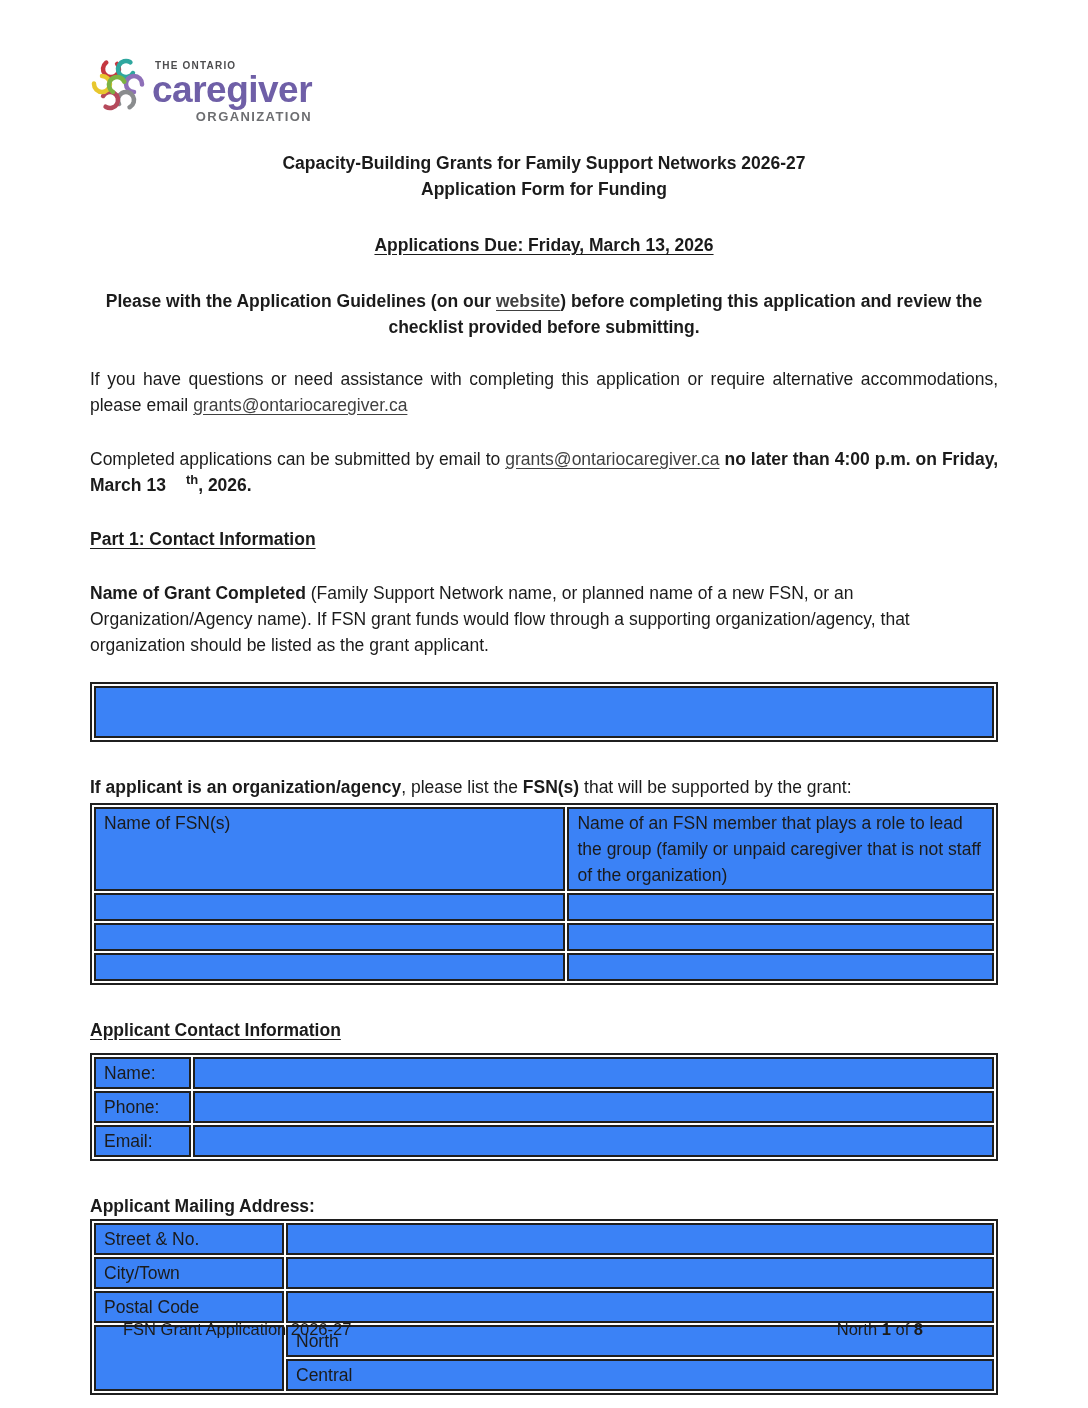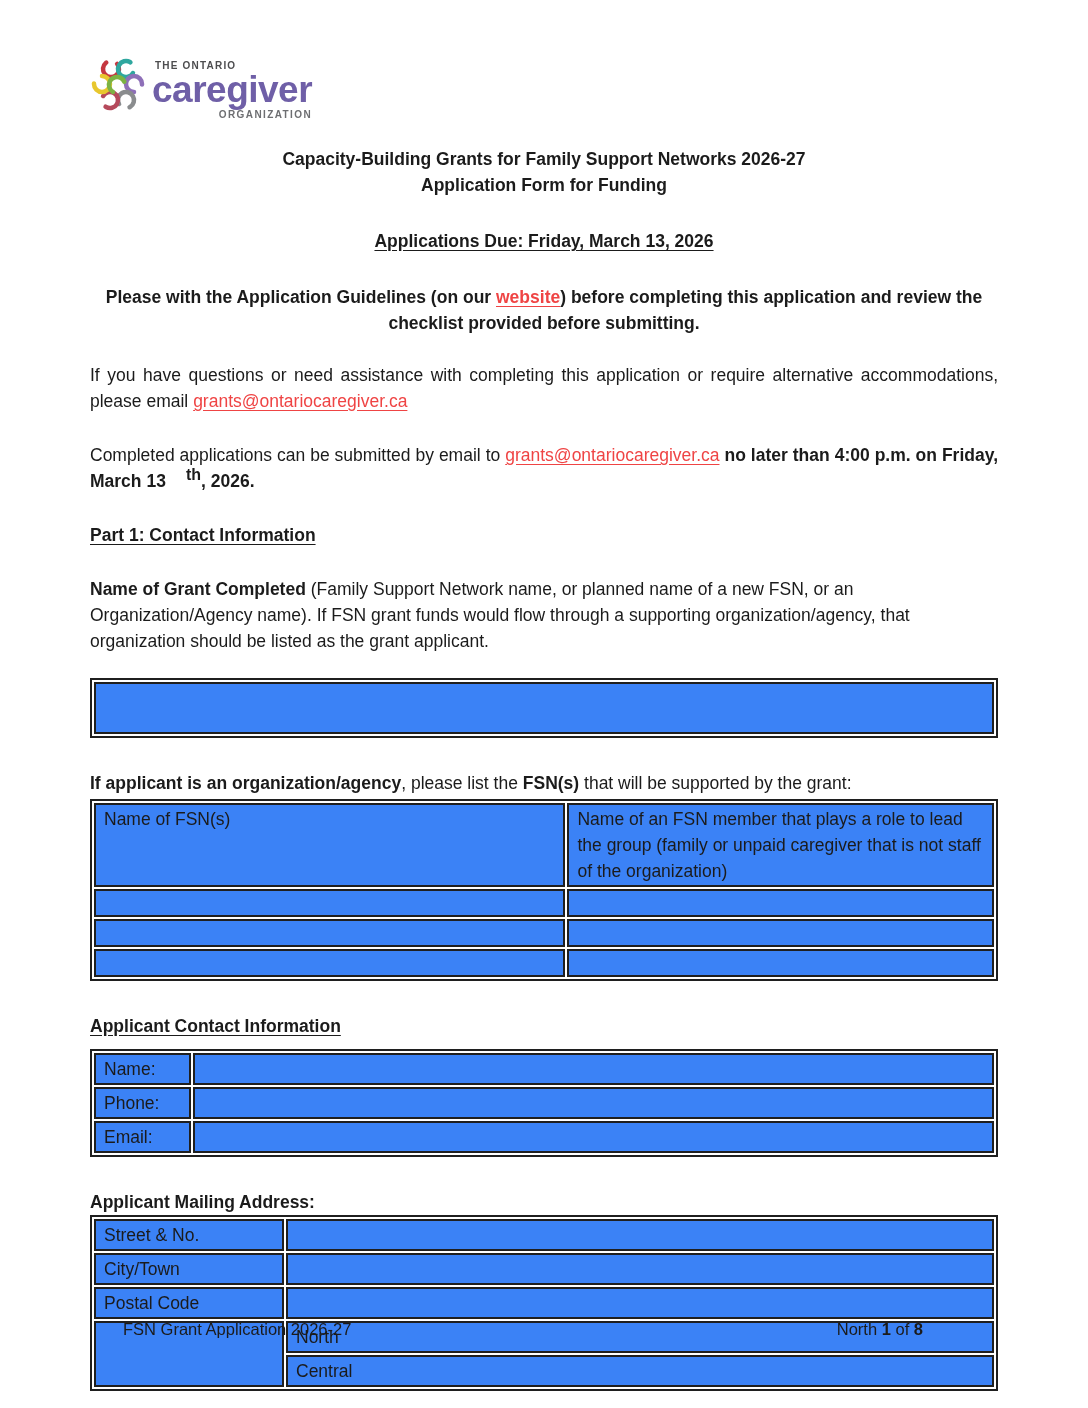--- a/index.html
+++ b/index.html
@@ -21,43 +21,43 @@
   .logo-text { display: inline-block; }
   .logo-top {
     font-size: 10px; font-weight: bold; color: #4d4d4f;
     letter-spacing: 1.2px; margin: 4px 0 0 3px;
   }
   .logo-name {
     font-size: 37px; font-weight: bold; color: #6f5fa7;
     line-height: 1.0; letter-spacing: -0.5px;
   }
   .logo-bottom {
-    font-size: 10px; font-weight: bold; color: #6d6e71;
+    font-size: 13px; font-weight: bold; color: #6d6e71;
     letter-spacing: 1.4px; text-align: right; margin-top: 1px;
   }
 
   
   p, h2, h3 { font-size: 17.5px; line-height: 26px; }
   .centered { text-align: center; }
   .bold { font-weight: bold; }
   .justified { text-align: justify; }
   .underlined { text-decoration: underline; text-underline-offset: 3px; }
-  .link { color: #ef4444; text-decoration: underline; text-underline-offset: 3px; cursor: pointer; }
+  .link { color: #404040; text-decoration: underline; text-underline-offset: 3px; cursor: pointer; }
 
   .title-block { margin-top: 26px; font-weight: bold; }
   .due-line { margin-top: 30px; font-weight: bold; }
   .guidelines { margin-top: 30px; font-weight: bold; }
   .questions { margin-top: 26px; }
   .submission { margin-top: 28px; }
   .part1-heading { margin-top: 28px; font-weight: bold; }
   .applicant-name-p { margin-top: 28px; }
   .org-line { margin-top: 32px; }
   .contact-heading { margin-top: 32px; font-weight: bold; }
   .mailing-heading { margin-top: 32px; font-weight: bold; }
-  sup { font-size: 16px; vertical-align: super; line-height: 0; padding-left: 20px; }
+  sup { font-size: 13px; vertical-align: super; line-height: 0; padding-left: 20px; }
 
   
   table.wtable {
     width: 100%;
     border-collapse: separate;
     border-spacing: 2px;
     border: 2px solid #1f1f1f;
     background: #ffffff;
   }
   table.wtable td {

